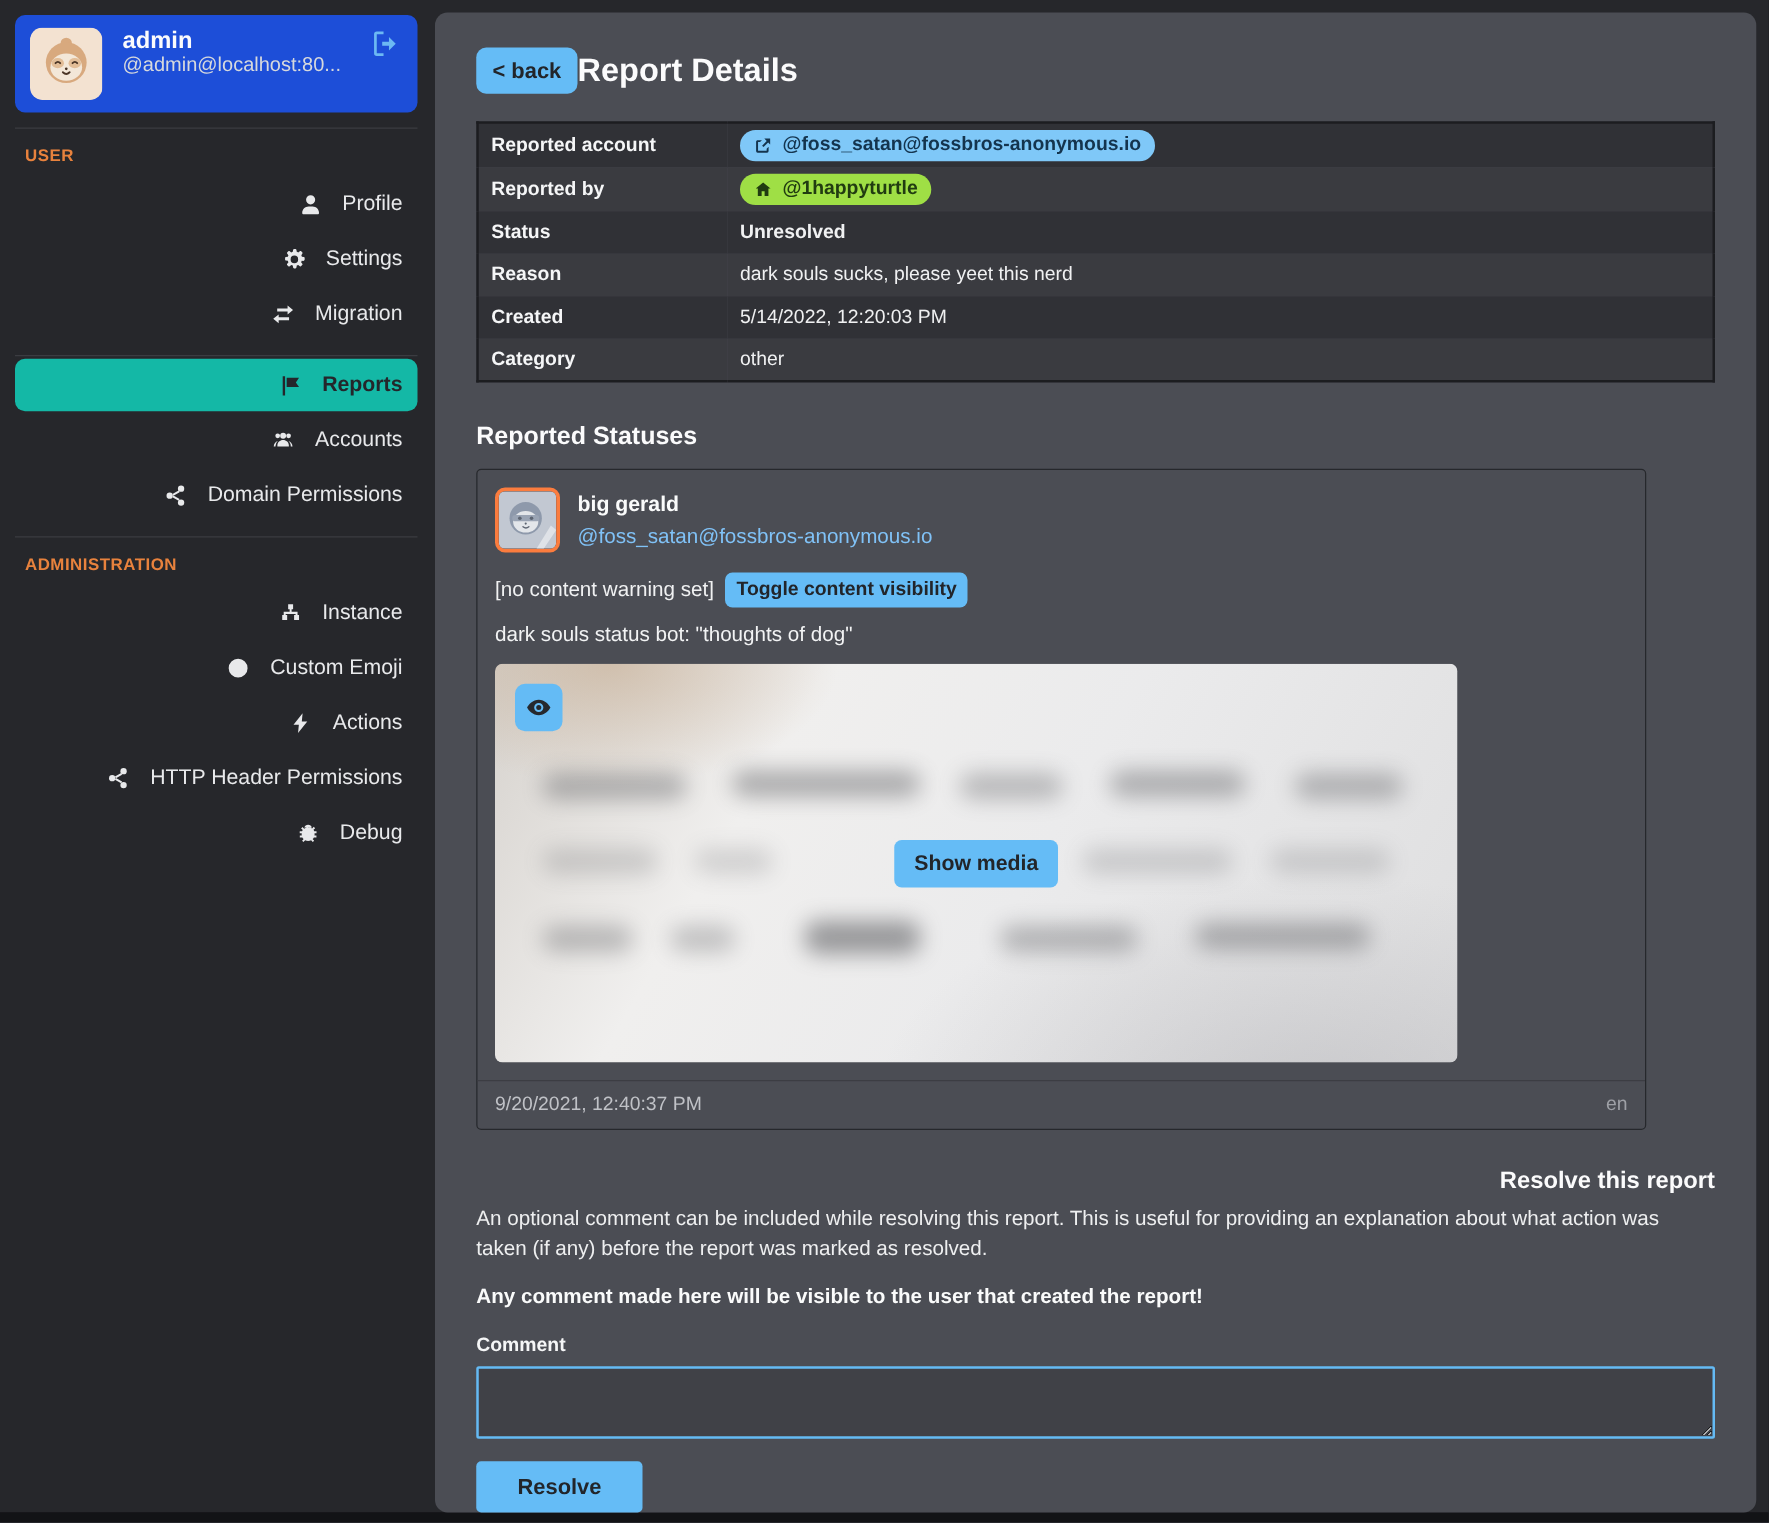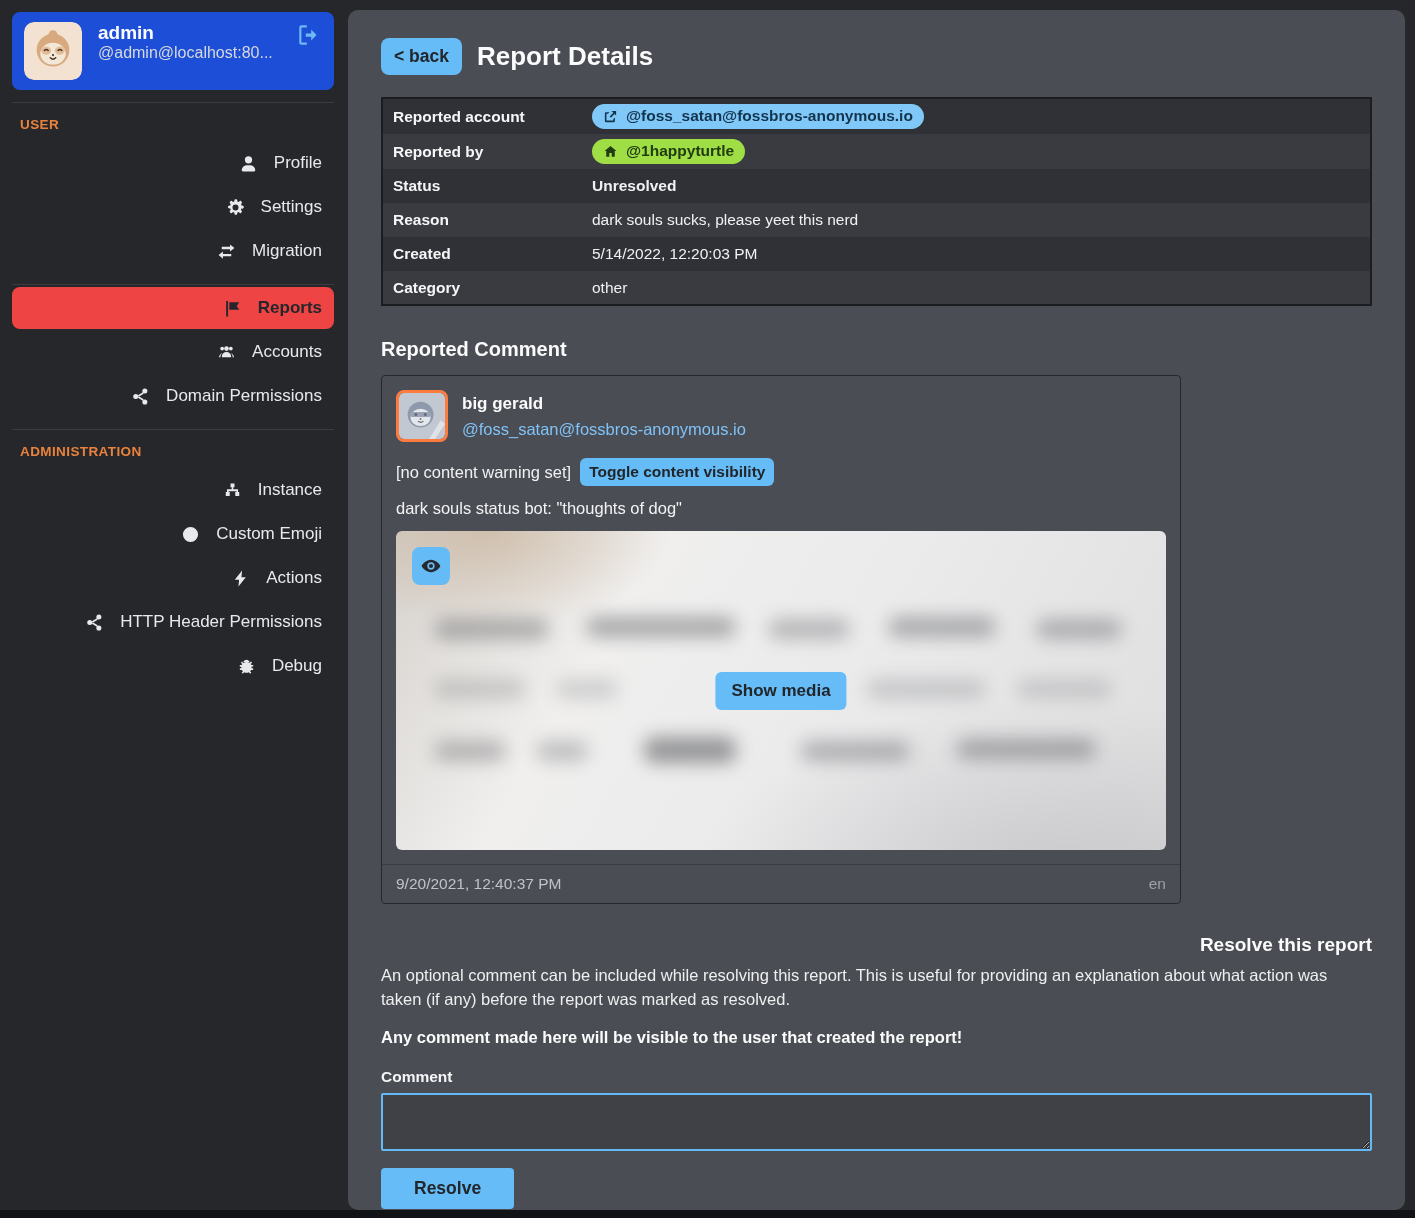--- a/index.html
+++ b/index.html
@@ -32,28 +32,28 @@
     color:#e8823d; font-weight:bold; font-size:13.5px; letter-spacing:.4px;
     padding:14px 8px 8px;
   }
   .nav-item{
     display:flex; align-items:center; gap:15px;
     padding:11px 12px; margin:2px 0;
     font-size:17px; color:#e8e9eb; border-radius:8px; cursor:pointer;justify-content:flex-end;
   }
   .nav-item .nicon{ width:21px; height:20px; flex:0 0 21px; display:flex; align-items:center; justify-content:center; }
   .nav-item .nicon svg{ width:19px; height:19px; fill:currentColor; }
-  .nav-item.active{ background:#ef4444; color:#24262b; font-weight:bold; }
+  .nav-item.active{ background:#14b8a6; color:#24262b; font-weight:bold; }
 
   
   .panel{
     flex:1; margin:10px 10px 0 0; background:#4b4d54;
     border-radius:10px; padding:28px 33px 40px;
   }
-  .panel-header{ display:flex; align-items:center; gap:15px; margin-bottom:22px; }
+  .panel-header{ display:flex; align-items:center; margin-bottom:22px; }
   .btn{
     display:inline-block; background:#65bcf6; color:#22252a; font-weight:bold;
     border:none; border-radius:8px; font-size:17.5px; padding:8px 13px;
     font-family:inherit; cursor:pointer;
   }
   h1{ font-size:26px; color:#fbfbfc; }
 
   table.details{ width:100%; border-collapse:collapse; border:2px solid #1c1d20; }
   table.details td{ padding:5px 10px; height:34px; font-size:15.5px; vertical-align:middle; }
   table.details tr:nth-child(odd) td{ background:#303136; }
@@ -65,21 +65,21 @@
     cursor:pointer;
   }
   .pill svg{ width:15px; height:15px; fill:currentColor; }
   .pill-blue{ background:#7fc8f8; color:#14344e; }
   .pill-green{ background:#9fdf45; color:#213c11; }
   .bold{ font-weight:bold; }
 
   h2{ font-size:20px; color:#fbfbfc; margin:32px 0 14px; }
 
   
-  .status-card{ width:800px; border:1px solid #26282c; border-radius:4px; }
+  .status-card{ width:936px; border:1px solid #26282c; border-radius:4px; }
   .status-body{ padding:14px; }
   .status-header{ display:flex; align-items:center; gap:14px; }
   .status-avatar{
     width:52px; height:52px; border:3px solid #fb7c3e; border-radius:8px;
     overflow:hidden; flex:0 0 52px;
   }
   .status-avatar svg{ display:block; width:100%; height:100%; }
   .status-name{ font-weight:bold; font-size:17px; color:#fafbfb; margin-bottom:6px; }
   .status-handle{ font-size:16.5px; color:#80c2f7; cursor:pointer; }
   .cw-row{ display:flex; align-items:center; gap:9px; margin-top:16px; font-size:16.5px; }
@@ -311,21 +311,21 @@
           <td class="dlabel">Created</td>
           <td>5/14/2022, 12:20:03 PM</td>
         </tr>
         <tr>
           <td class="dlabel">Category</td>
           <td>other</td>
         </tr>
       </tbody>
     </table>
 
-    <h2>Reported Comment</h2>
+    <h2>Reported Statuses</h2>
 
     <article class="status-card">
       <div class="status-body">
         <header class="status-header">
           <span class="status-avatar">
             <svg viewBox="0 0 64 64">
               <rect width="64" height="64" rx="6" fill="#c2c8d2"></rect>
               <path d="M42 64 58 38l6 5-14 21z" fill="#dfe2e7"></path>
               <circle cx="30" cy="30" r="18" fill="#8e99ab"></circle>
               <ellipse cx="30" cy="34" rx="14" ry="12" fill="#e3e6ea"></ellipse>

